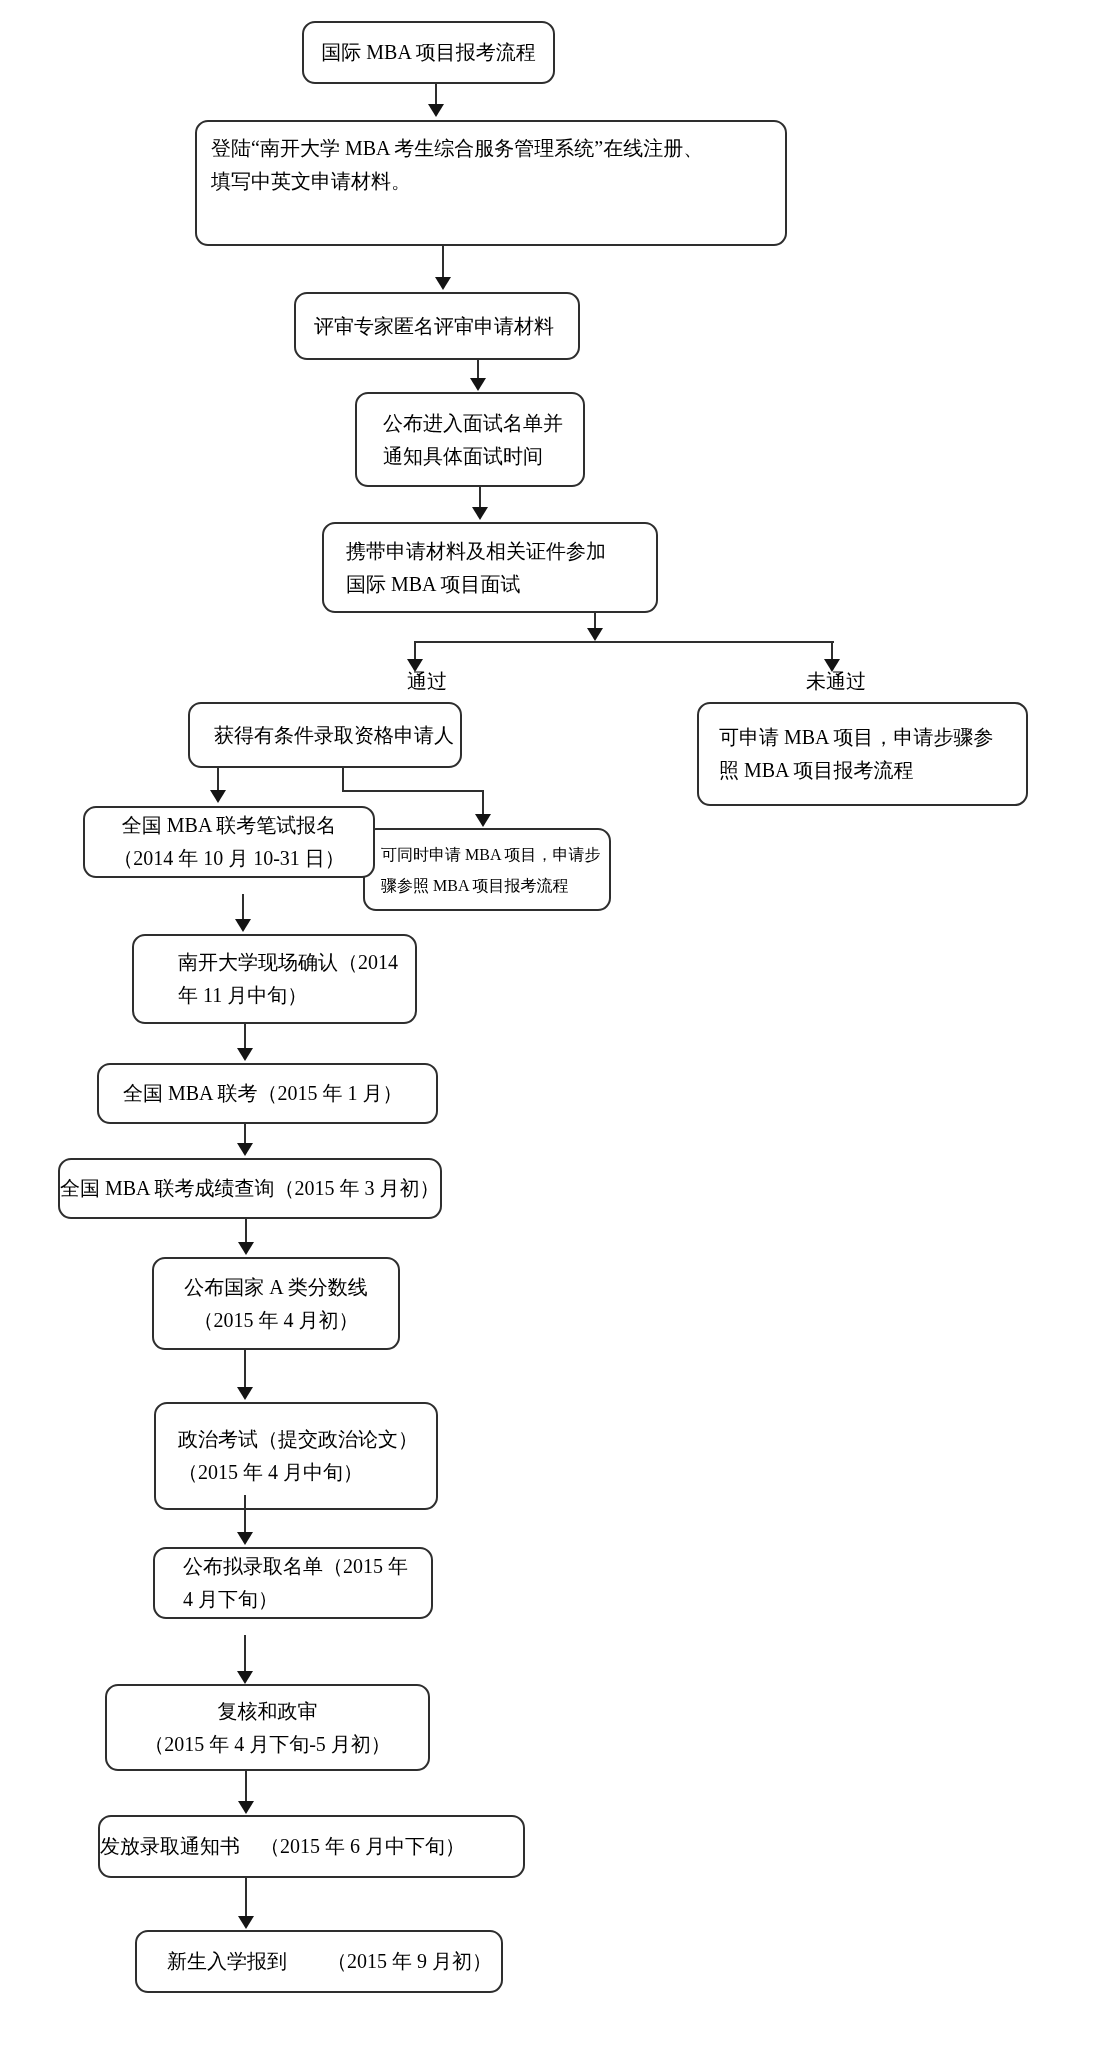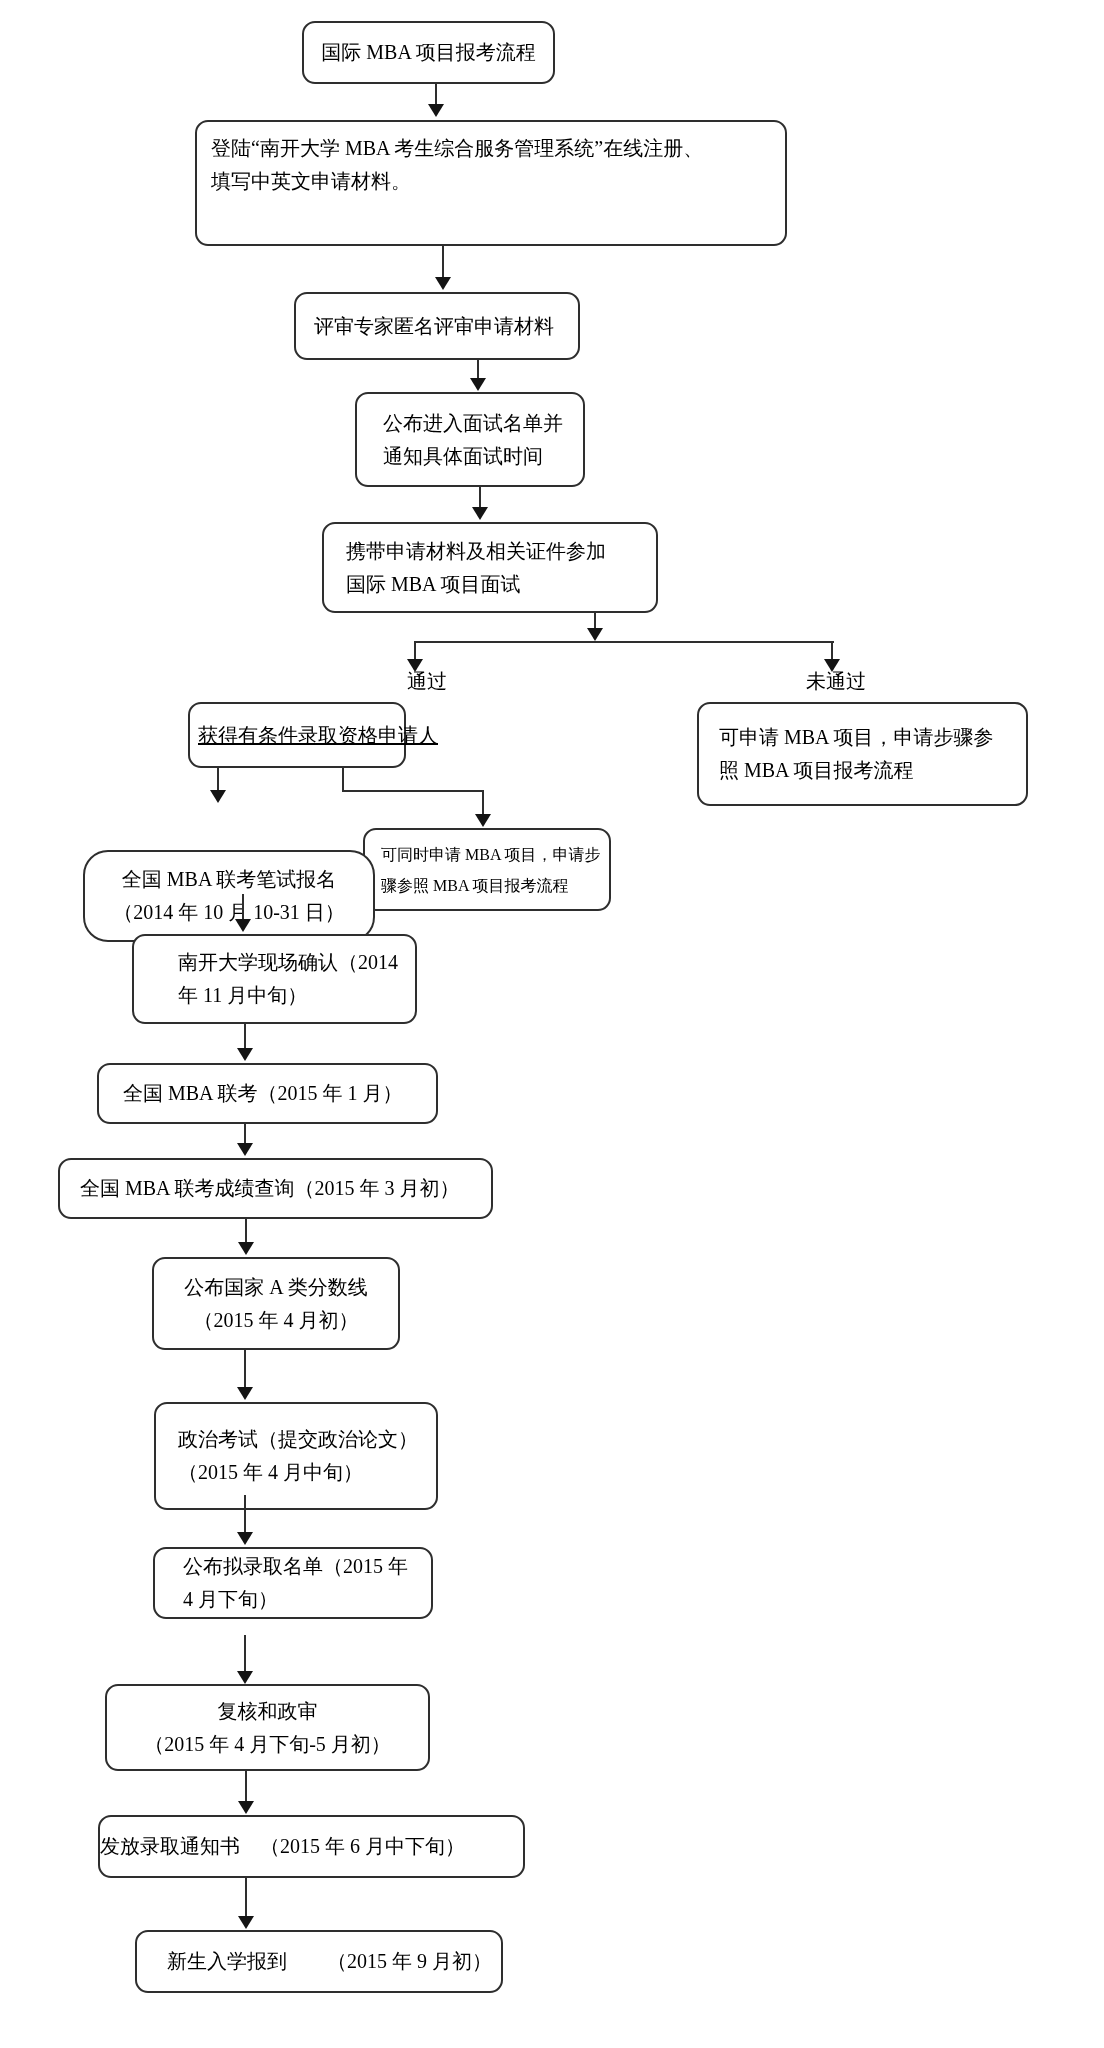--- a/index.html
+++ b/index.html
@@ -65,49 +65,49 @@
   <div class="box align-left" style="left:355px; top:392px; width:230px; height:95px; padding-left:26px;">
     <span>公布进入面试名单并</span>
     <span>通知具体面试时间</span>
   </div>
 
   <div class="box align-left" style="left:322px; top:522px; width:336px; height:91px; padding-left:22px;">
     <span>携带申请材料及相关证件参加</span>
     <span>国际 MBA 项目面试</span>
   </div>
 
-  <div class="box align-left" style="left:188px; top:702px; width:218px; height:66px; padding-left:8px;text-decoration:underline;">
+  <div class="box align-left" style="left:188px; top:702px; width:274px; height:66px; padding-left:24px;">
     <span>获得有条件录取资格申请人</span>
   </div>
 
   <div class="box align-left" style="left:697px; top:702px; width:331px; height:104px; padding-left:20px;">
     <span>可申请 MBA 项目，申请步骤参</span>
     <span>照 MBA 项目报考流程</span>
   </div>
 
   <div class="box align-left" style="left:363px; top:828px; width:248px; height:83px; padding-left:16px; font-size:16px; line-height:31px;">
     <span>可同时申请 MBA 项目，申请步</span>
     <span>骤参照 MBA 项目报考流程</span>
   </div>
 
-  <div class="box align-center" style="left:83px; top:850px; width:292px; height:92px;border-radius:25px;">
+  <div class="box align-center" style="left:83px; top:806px; width:292px; height:72px;">
     <span>全国 MBA 联考笔试报名</span>
     <span>（2014 年 10 月 10-31 日）</span>
   </div>
 
   <div class="box align-left" style="left:132px; top:934px; width:285px; height:90px; padding-left:44px;">
     <span>南开大学现场确认（2014</span>
     <span>年 11 月中旬）</span>
   </div>
 
   <div class="box align-left" style="left:97px; top:1063px; width:341px; height:61px; padding-left:24px;">
     <span>全国 MBA 联考（2015 年 1 月）</span>
   </div>
 
-  <div class="box align-left" style="left:58px; top:1158px; width:435px; height:61px; padding-left:20px;">
+  <div class="box align-left" style="left:58px; top:1158px; width:384px; height:61px; ">
     <span>全国 MBA 联考成绩查询（2015 年 3 月初）</span>
   </div>
 
   <div class="box align-center" style="left:152px; top:1257px; width:248px; height:93px;">
     <span>公布国家 A 类分数线</span>
     <span>（2015 年 4 月初）</span>
   </div>
 
   <div class="box align-left" style="left:154px; top:1402px; width:284px; height:108px; padding-left:22px;">
     <span>政治考试（提交政治论文）</span>

